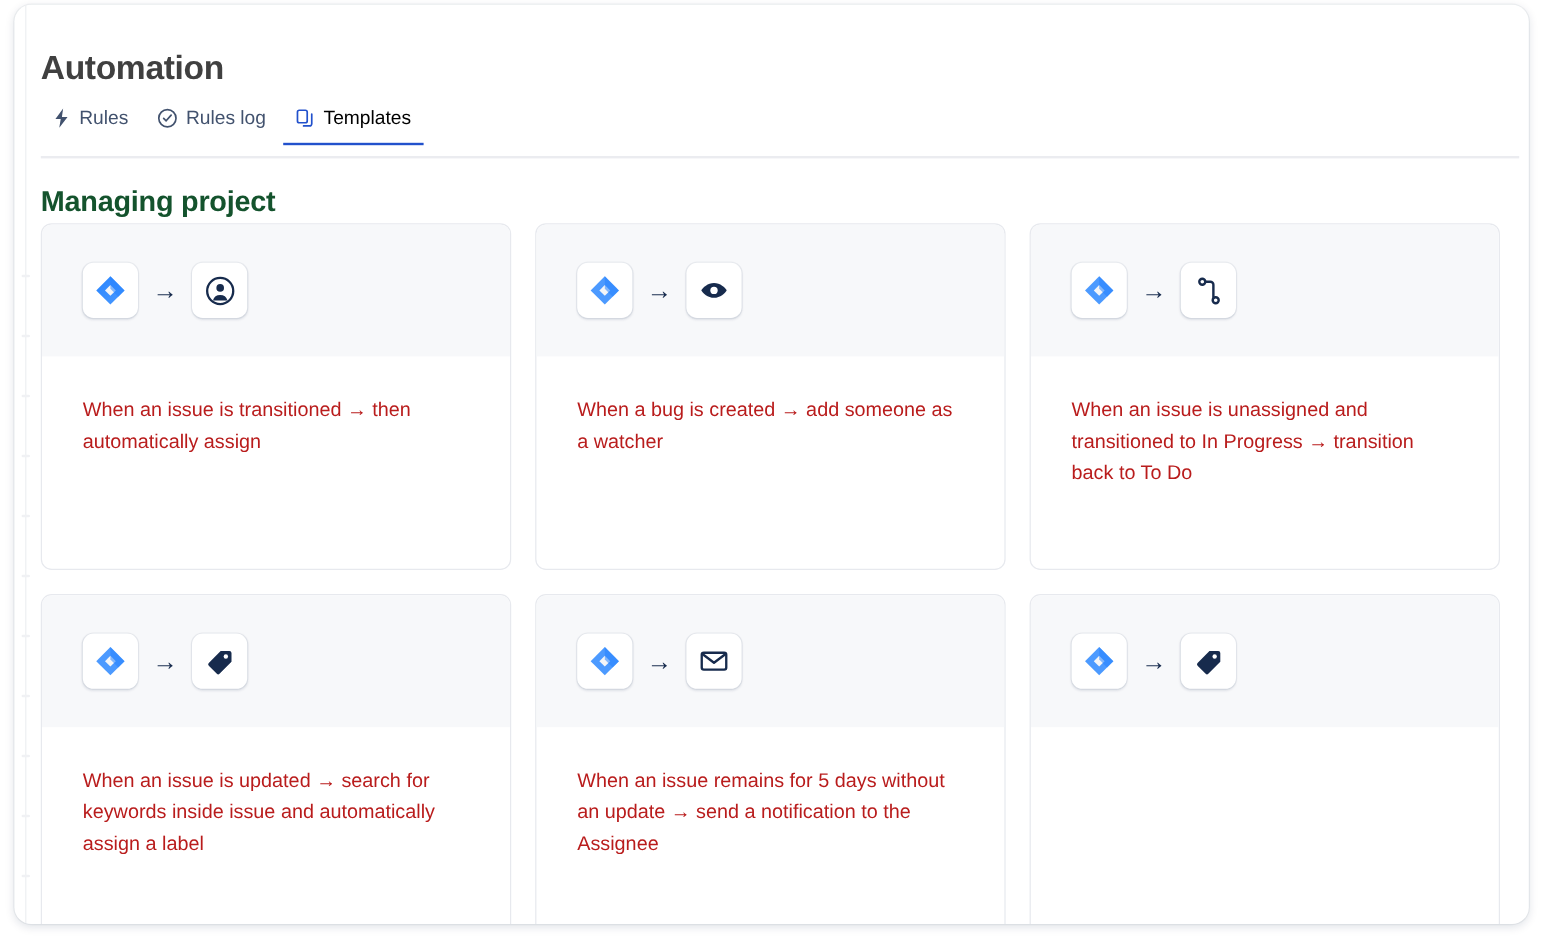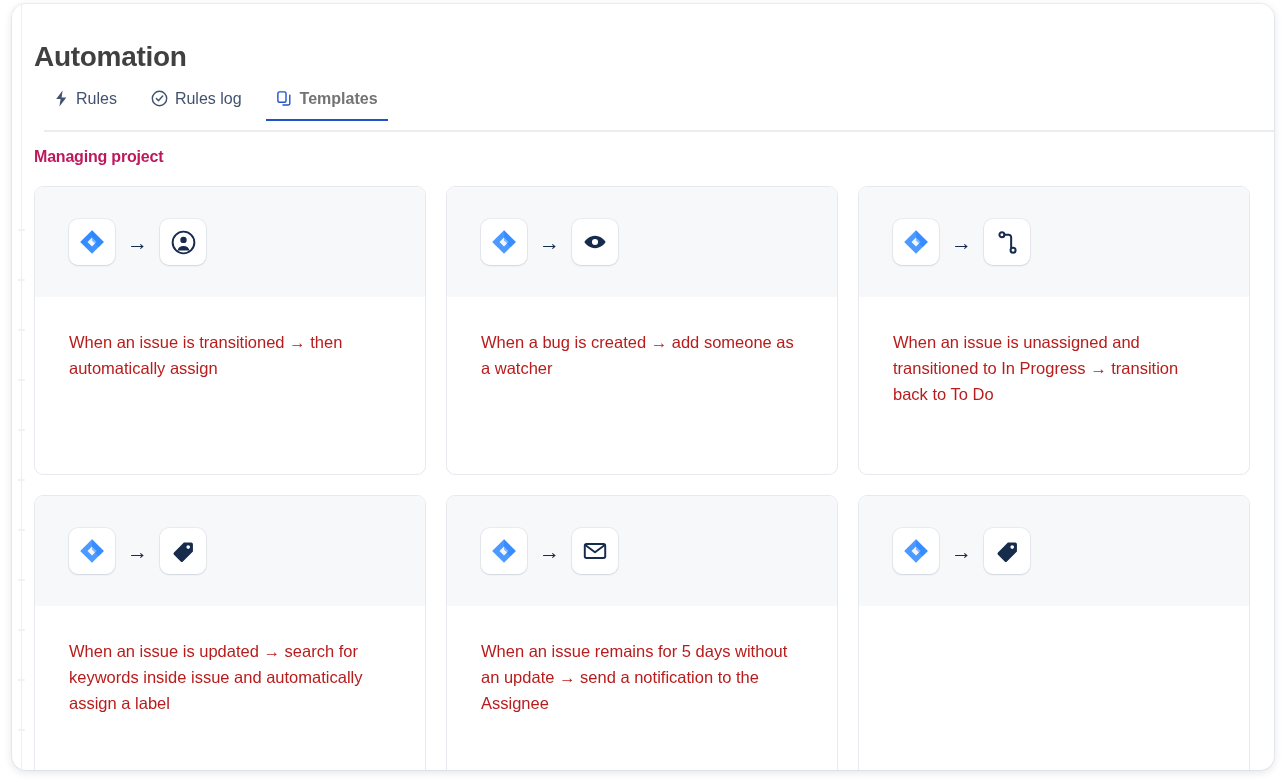--- a/index.html
+++ b/index.html
@@ -56,63 +56,63 @@
     left: 22px;
     top: 18px;
     font-size: 28px;
     font-weight: 700;
     color: #404040;
     letter-spacing: -0.3px;
   }
 
   #tabs {
     position: absolute;
-    left: 32px;
+    left: 22px;
     top: 86px;
     width: 1232px;
     height: 40px;
     border-bottom: 2px solid #EBECF0;
     display: flex;
     align-items: flex-start;
-    gap: 14px;
+    gap: 4px;
   }
   .tab {
     display: flex;
     align-items: center;
     gap: 7px;
     padding: 0 10px 12px 10px;
     font-size: 16px;
     color: #42526E;
     cursor: pointer;
     position: relative;
     top: 0;
     background: none;
     border: none;
     font-family: "Liberation Sans", sans-serif;
   }
   .tab .tab-label { line-height: 1; }
-  .tab.active { color: #737373; font-weight: 700; }
+  .tab.active { color: #000000; font-weight: 400; }
   .tab.active::after {
     content: "";
     position: absolute;
     left: 0;
     right: 0;
     bottom: -2px;
     height: 2px;
     background: #2251CC;
   }
   .tab svg { display: block; }
 
   #section-title {
     position: absolute;
     left: 22px;
     top: 131px;
-    font-size: 16px;
+    font-size: 24px;
     font-weight: 700;
-    color: #be185d;
+    color: #14532d;
     letter-spacing: -0.2px;
   }
 
   
   #cards-grid {
     position: absolute;
     left: 22px;
     top: 182px;
     width: 1232px;
     display: grid;

